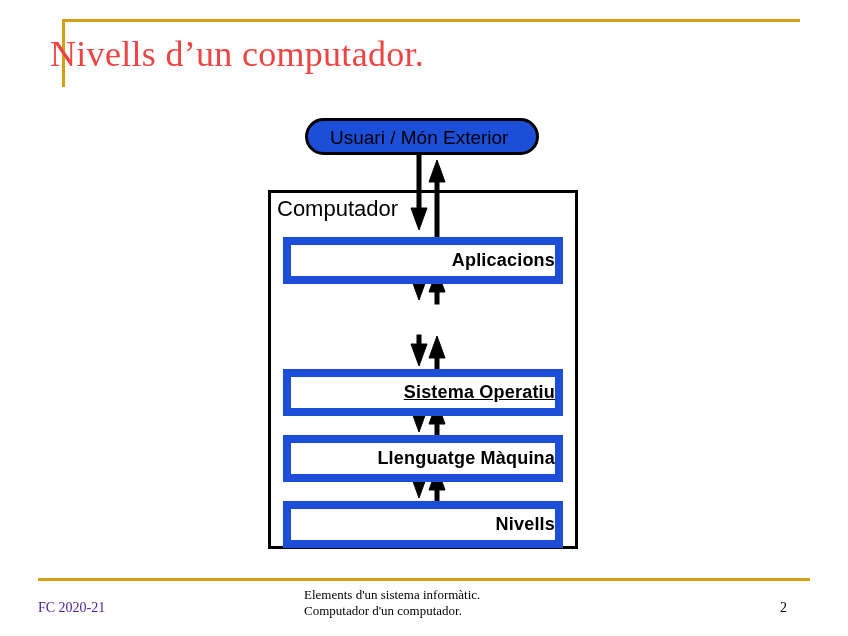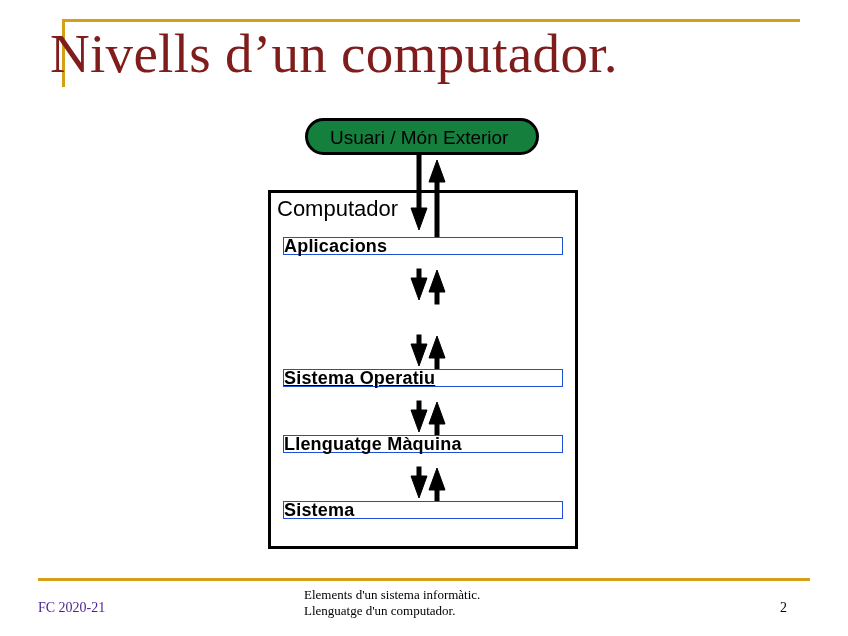--- a/index.html
+++ b/index.html
@@ -46,23 +46,23 @@
     width: 772px;
     height: 3px;
     background: #D4A017;
   }
 
   .slide-title {
     position: absolute;
     left: 50px;
     top: 25px;
     font-family: "Liberation Serif", serif;
-    font-size: 55px;
+    font-size: 36px;
     line-height: 58px;
-    color: #7f1d1d;
+    color: #ef4444;
     white-space: nowrap;
     letter-spacing: 0.3px;
   }
 
   
   .diagram {
     position: absolute;
     left: 0;
     top: 0;
     width: 848px;
@@ -70,21 +70,21 @@
   }
 
   .node-user {
     position: absolute;
     left: 305px;
     top: 118px;
     width: 234px;
     height: 37px;
     border: 3px solid #000000;
     border-radius: 20px;
-    background: #15803d;
+    background: #1d4ed8;
     box-sizing: border-box;
     overflow: hidden;
     z-index: 4;
   }
   .node-user .node-user-label {
     position: absolute;
     left: 22px;
     top: 4px;
     font-size: 19px;
     line-height: 26px;
@@ -111,28 +111,28 @@
     line-height: 25px;
     color: #000000;
     white-space: nowrap;
     z-index: 3;
   }
 
   .layer {
     position: absolute;
     left: 283px;
     width: 280px;
-    height: 18px;
-    border: 1px solid #1d4ed8;
+    height: 47px;
+    border: 8px solid #1d4ed8;
     background: #ffffff;
     box-sizing: border-box;
     z-index: 3;
     display: flex;
     align-items: center;
-    justify-content: flex-start;
+    justify-content: flex-end;
   }
   .layer span {
     font-size: 18px;
     font-weight: bold;
     color: #000000;
     white-space: nowrap;
     letter-spacing: 0.2px;
   }
 
   .layer-0 { top: 237px; }
@@ -223,29 +223,29 @@
     <div class="layer layer-0">
       <span>Aplicacions</span>
     </div>
     <div class="layer layer-2">
       <span>Sistema Operatiu</span>
     </div>
     <div class="layer layer-3">
       <span>Llenguatge Màquina</span>
     </div>
     <div class="layer layer-4">
-      <span>Sistema</span>
+      <span>Nivells</span>
     </div>
 
   </div>
 
   <div class="rule-bottom"></div>
 
   <div style="position:absolute; left:38px; top:600px; font-family:'Liberation Serif', serif; font-size:14px; color:#4c1d95; white-space:nowrap;">FC 2020-21</div>
 
   <div style="position:absolute; left:304px; top:587px; width:240px; text-align:left; font-family:'Liberation Serif', serif; font-size:13px; line-height:16px; color:#000000;">
     <div>Elements  d'un sistema informàtic.</div>
-    <div>Llenguatge d'un computador.</div>
+    <div>Computador d'un computador.</div>
   </div>
 
   <div style="position:absolute; left:780px; top:600px; font-family:'Liberation Serif', serif; font-size:14px; color:#000000;">2</div>
 
 </div>
 
 </body></html>

